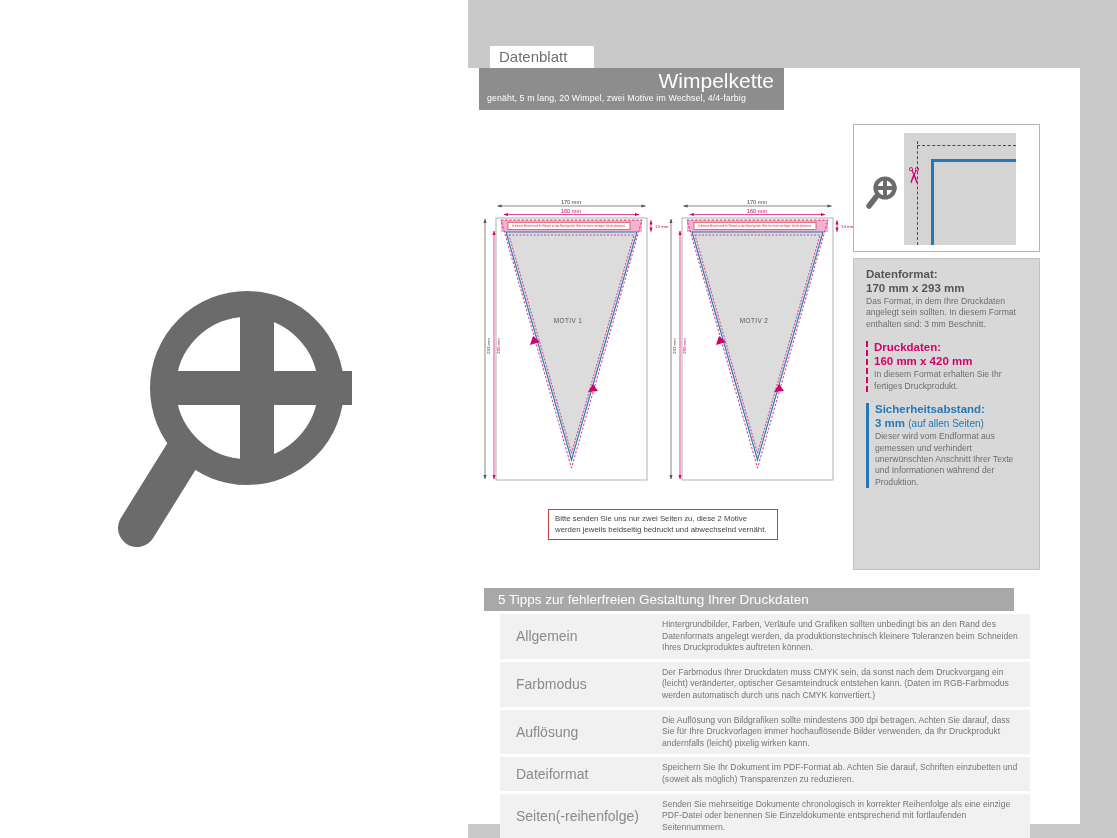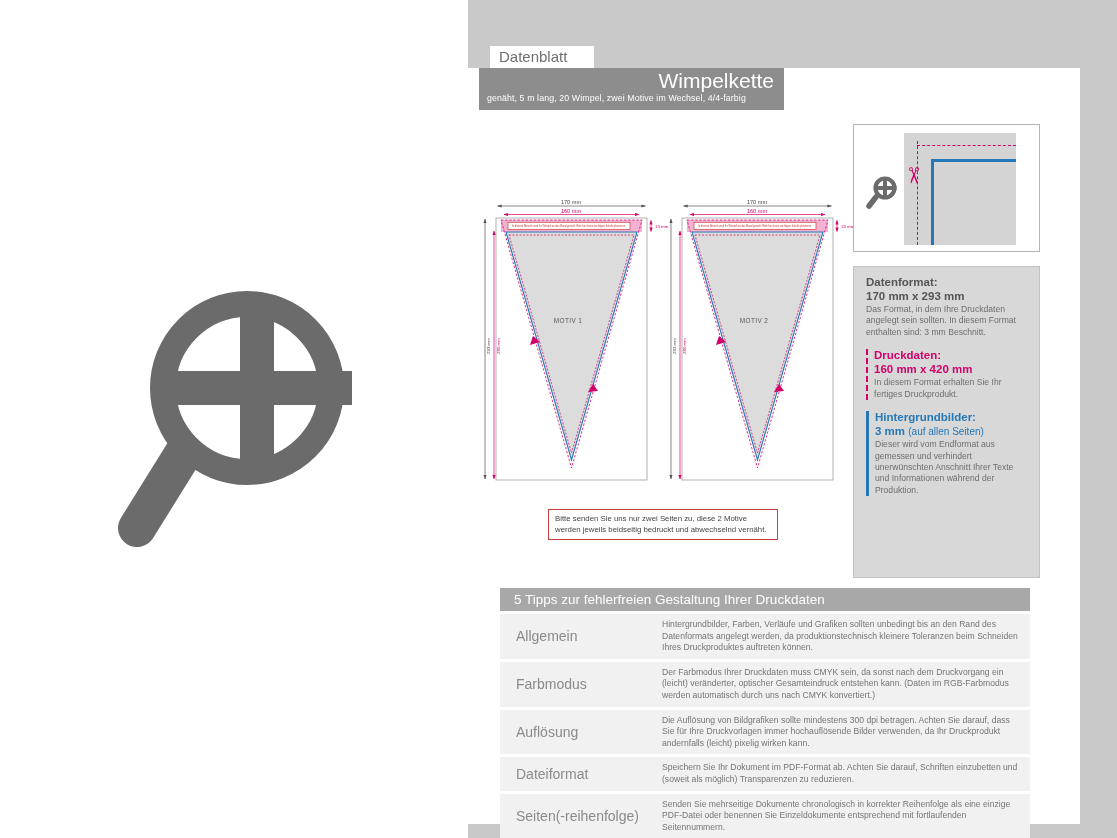--- a/index.html
+++ b/index.html
@@ -47,35 +47,35 @@
   .dash-v{position:absolute;left:13px;top:8px;height:104px;width:0;border-left:1.5px dashed #d4006a;}
   .dash-h{position:absolute;left:13px;top:12px;width:99px;height:0;border-top:1.5px dashed #d4006a;}
   .blue-corner{position:absolute;left:27px;top:26px;width:85px;height:86px;
       border-left:3px solid #2478b8;border-top:3px solid #2478b8;box-sizing:border-box;}
   .scissors{position:absolute;left:0px;top:30px;font-size:22px;color:#d4006a;
       transform:rotate(90deg);font-family:"DejaVu Sans",sans-serif;}
   .mini-mag{position:absolute;left:8px;top:48px;}
 
   
   .info-panel{position:absolute;left:853px;top:258px;width:187px;height:312px;background:#d8d8d8;
-      border:1px solid #c2c2c2;box-sizing:border-box;padding:9px 10px 0 12px;overflow:hidden;margin-top:8px;}
+      border:1px solid #c2c2c2;box-sizing:border-box;padding:9px 10px 0 12px;overflow:hidden;}
   .block{margin-bottom:11px;}
   .blk-title{font-size:11.5px;font-weight:bold;color:#555;}
   .blk-value{font-size:11.5px;font-weight:bold;color:#555;margin-top:2px;}
   .blk-text{font-size:8.6px;line-height:1.33;color:#6e6e6e;margin-top:2px;}
   .pre{white-space:pre-line;}
   .magenta{color:#d4006a;}
   .blue{color:#2478b8;}
   .bordered-gray{border-left:2px solid #9a9a9a;padding-left:6px;}
   .bordered-magenta{border-left:2px dashed #d4006a;padding-left:6px;}
   .bordered-blue{border-left:3px solid #2478b8;padding-left:6px;}
   .val-suffix{font-weight:normal;font-size:10px;}
 
   
-  .tips-header{position:absolute;left:500px;top:588px;width:530px;height:23px;background:#a8a8a8;
+  .tips-header{position:absolute;left:484px;top:588px;width:530px;height:23px;background:#a8a8a8;
       color:#fff;font-size:13.5px;line-height:23px;padding-left:14px;box-sizing:border-box;}
   .tips-rows{position:absolute;left:500px;top:614px;width:530px;}
   .tip-row{display:grid;grid-template-columns:162px 1fr;background:#f1f1f1;margin-bottom:3px;
       padding:5px 0;align-items:center;}
   .tip-label{font-size:14px;color:#8a8a8a;padding-left:16px;}
   .tip-text{font-size:8.6px;line-height:1.35;color:#757575;padding-right:10px;}
 </style>
 </head>
 <body>
 
@@ -184,21 +184,21 @@
       <div class="blk-title">Datenformat:</div>
       <div class="blk-value">170 mm x 293 mm</div>
       <div class="blk-text">Das Format, in dem Ihre Druckdaten angelegt sein sollten. In diesem Format enthalten sind: 3 mm Beschnitt.</div>
     </div>
     <div class="block bordered-magenta">
       <div class="blk-title magenta">Druckdaten:</div>
       <div class="blk-value magenta">160 mm x 420 mm</div>
       <div class="blk-text">In diesem Format erhalten Sie Ihr fertiges Druckprodukt.</div>
     </div>
     <div class="block bordered-blue">
-      <div class="blk-title blue">Hintergrundbilder:</div>
+      <div class="blk-title blue">Sicherheitsabstand:</div>
       <div class="blk-value blue">
         <span>3 mm</span>
         <span class="val-suffix">(auf allen Seiten)</span>
       </div>
       <div class="blk-text">Dieser wird vom Endformat aus gemessen und verhindert unerwünschten Anschnitt Ihrer Texte und Informationen während der Produktion.</div>
     </div>
   </div>
 
   <div class="tips-header">5 Tipps zur fehlerfreien Gestaltung Ihrer Druckdaten</div>
   <div class="tips-rows">

